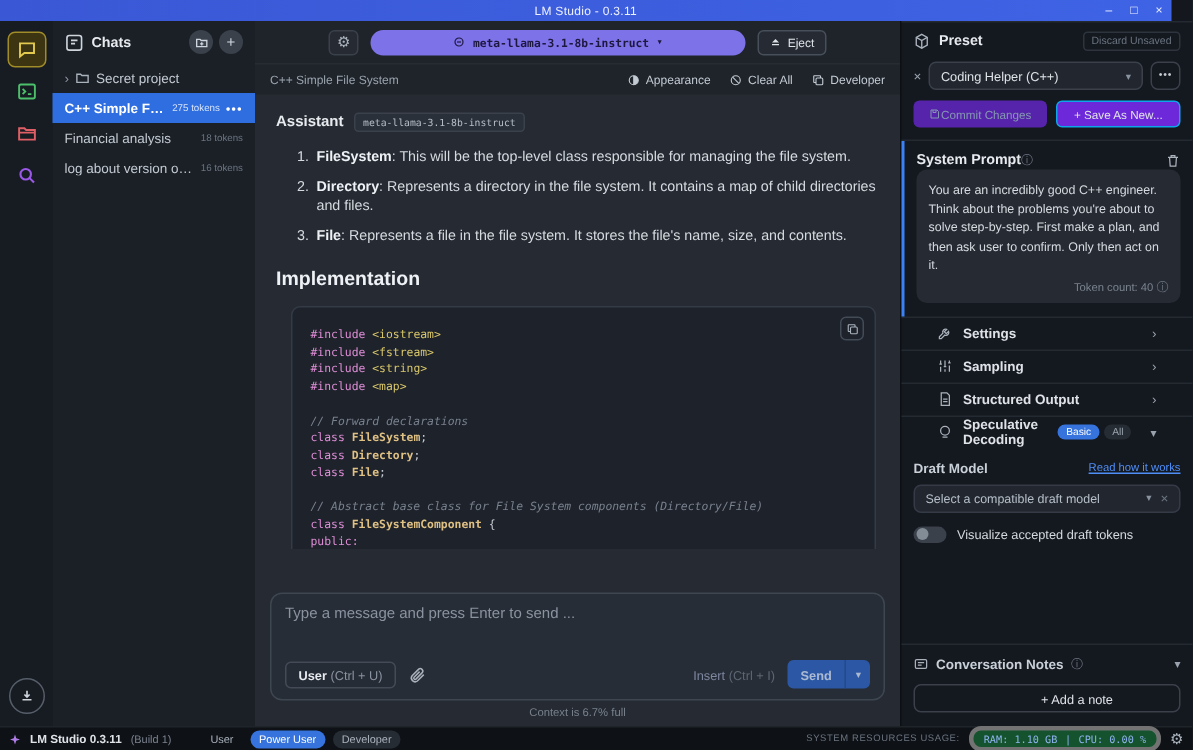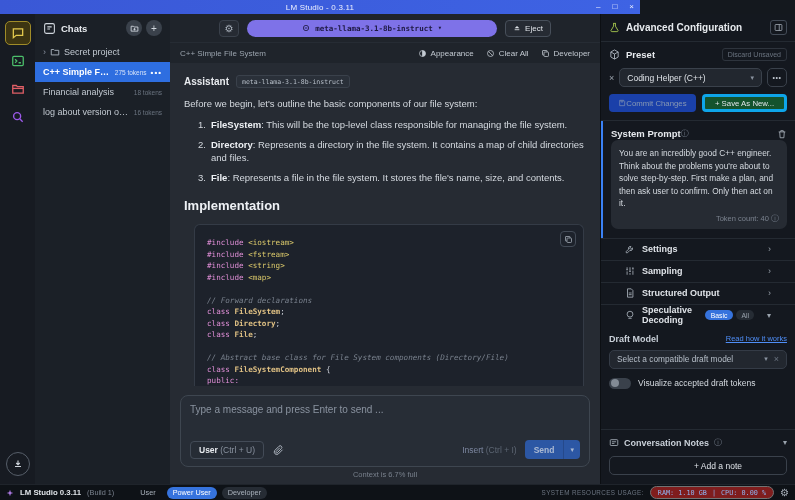--- a/index.html
+++ b/index.html
@@ -2,21 +2,21 @@
 <html><head>
 <meta charset="utf-8">
 <style>
   * { margin:0; padding:0; box-sizing:border-box; }
   html,body { width:795px; height:500px; overflow:hidden; background:#14181e;
     font-family:"Liberation Sans", sans-serif; color:#dfe3e8; }
   svg { display:block; }
   button { font-family:inherit; background:none; border:none; color:inherit; cursor:pointer; }
 
   
-  .titlebar { position:absolute; left:0; top:0; width:640px; height:14px;
+  .titlebar { position:absolute; left:0; top:0; width:781px; height:14px;
     background:linear-gradient(90deg,#3a58d6,#3e63e4); display:flex; align-items:center; }
   .tb-title { flex:1; text-align:center; font-size:8px; color:#eef1ff; letter-spacing:.2px; }
   .tb-controls { position:absolute; right:6px; top:0; height:14px; display:flex; gap:12px; align-items:center; }
   .tb-controls span { font-size:8px; color:#eef1ff; line-height:1; cursor:pointer; }
 
   
   .app { position:absolute; left:0; top:14px; right:0; bottom:16px; display:flex;border-radius:26px; }
 
   
   .rail { width:35px; background:#171b22; display:flex; flex-direction:column; align-items:center; padding-top:7px; }
@@ -110,23 +110,23 @@
   .discard { font-size:7px; color:#6b7480; border:1px solid #2e343d; border-radius:3px; padding:2px 5px; }
   .preset-row { display:flex; align-items:center; gap:5px; margin-top:7px; }
   .preset-row .x { color:#9aa3ad; font-size:9px; cursor:pointer; }
   .preset-select { flex:1; background:#22272f; border:1px solid #3a414b; border-radius:5px; height:19px;
     display:flex; align-items:center; padding:0 7px; font-size:8.5px; color:#dfe3e8; }
   .preset-select .val { flex:1; text-align:left; }
   .chevc { color:#8a93a0; font-size:7px; }
   .dots { border:1px solid #3a414b; border-radius:5px; height:19px; width:20px; font-size:7px;
     color:#c3cad2; letter-spacing:.5px; display:flex; align-items:center; justify-content:center; }
   .preset-btns { display:flex; gap:6px; margin-top:7px; }
-  .commit { flex:1.1; background:#1d4ed8; opacity:.75; border-radius:4px; height:18px; font-size:7.8px;
+  .commit { flex:1.1; background:#6d28d9; opacity:.75; border-radius:4px; height:18px; font-size:7.8px;
     color:#aac0e4; display:flex; align-items:center; justify-content:center; gap:0; }
-  .savenew { flex:1; background:#14532d; border:3px solid #0ea5e9; border-radius:4px; height:18px;
+  .savenew { flex:1; background:#6d28d9; border:1px solid #0ea5e9; border-radius:4px; height:18px;
     font-size:7.8px; color:#dfe3e8; }
   .rp-sp { position:relative; padding:7px 8px 9px 10px; }
   .sp-accent { position:absolute; left:0; top:0; bottom:0; width:2px; background:#3b82f6; }
   .sp-head { display:flex; align-items:center; gap:0; }
   .sp-head .lbl { font-size:9.5px; font-weight:bold; color:#e7eaee; }
   .info { color:#6b7480; font-size:8px; }
   .sp-head .trash { margin-left:auto; }
   .sp-box { margin-top:1px; background:#262b33; border-radius:7px; padding:7px 8px 5px 8px; }
   .sp-text { font-size:8.3px; line-height:12.5px; color:#d5dae0; }
   .sp-count { text-align:right; font-size:7.5px; color:#7a828e; margin-top:3px; }
@@ -161,21 +161,21 @@
   .statusbar { position:absolute; left:0; bottom:0; width:795px; height:16px; background:#0e1217;
     border-top:1px solid #1f242b; display:flex; align-items:center; padding:0 6px; gap:6px; }
   .sb-app { font-size:7.8px; font-weight:bold; color:#dfe3e8; }
   .sb-build { font-size:7.3px; color:#7a828e; }
   .sb-modes { display:flex; align-items:center; gap:5px; margin-left:14px; }
   .sb-mode { font-size:7.3px; color:#aab2bc; padding:1.5px 6px; border-radius:7px; cursor:pointer; }
   .sb-mode.active { background:#3673dd; color:#fff; }
   .sb-mode.dev { background:#262c34; }
   .sb-spacer { flex:1; }
   .sb-res-label { font-size:6.3px; color:#6b7480; letter-spacing:.4px; }
-  .sb-res-pill { background:#7f1d1d; border:1px solid #737373; border-radius:8px; padding:1.5px 7px;
+  .sb-res-pill { background:#14532d; border:3px solid #737373; border-radius:8px; padding:1.5px 7px;
     display:flex; gap:5px; font-size:6.8px; color:#8fb3f0; font-family:"DejaVu Sans Mono", monospace; }
   .sb-gear { color:#aab2bc; font-size:10px; cursor:pointer; }
 </style>
 </head>
 <body>
 
 <div class="titlebar">
   <span class="tb-title">LM Studio - 0.3.11</span>
   <span class="tb-controls">
     <span>–</span>
@@ -329,21 +329,20 @@
           <span>Developer</span>
         </button>
       </span>
     </div>
 
     <div class="content">
       <div class="msg-head">
         <span class="role">Assistant</span>
         <span class="badge">meta-llama-3.1-8b-instruct</span>
       </div>
-      <p class="intro">Before we begin, let's outline the basic components of our file system:</p>
       <div class="msg-list">
         <div class="msg-li">
           <span class="num">1.</span>
           <span><b>FileSystem</b><span>: This will be the top-level class responsible for managing the file system.</span></span>
         </div>
         <div class="msg-li">
           <span class="num">2.</span>
           <span><b>Directory</b><span>: Represents a directory in the file system. It contains a map of child directories and files.</span></span>
         </div>
         <div class="msg-li">
@@ -382,36 +381,20 @@
           <span class="txt">Send</span>
           <span class="send-divider"></span>
           <span class="send-chev">▾</span>
         </button>
       </div>
     </div>
     <div class="context-line">Context is 6.7% full</div>
   </div>
 
   <div class="rightpanel">
-    <div class="rp-header">
-      <span>
-        <svg width="11" height="11" viewBox="0 0 24 24" fill="none" stroke="#a8c94e" stroke-width="2">
-            <path d="M9 3h6M10 3v6l-5 8.5A2 2 0 006.7 21h10.6a2 2 0 001.7-3.5L14 9V3"></path>
-          </svg>
-      </span>
-      <span class="ttl">Advanced Configuration</span>
-      <button class="rp-collapse">
-        <span>
-          <svg width="9" height="9" viewBox="0 0 24 24" fill="none" stroke="#aab2bc" stroke-width="2">
-              <rect x="3" y="4" width="18" height="16" rx="2"></rect>
-              <path d="M14 4v16"></path>
-            </svg>
-        </span>
-      </button>
-    </div>
     <div class="rp-div"></div>
 
     <div class="rp-preset">
       <div class="preset-head">
         <span>
           <svg width="11" height="11" viewBox="0 0 24 24" fill="none" stroke="#aab2bc" stroke-width="2">
               <path d="M12 2l8 4.5v11L12 22l-8-4.5v-11z"></path>
               <path d="M4 6.5l8 4.5 8-4.5M12 11v11"></path>
             </svg>
         </span>

